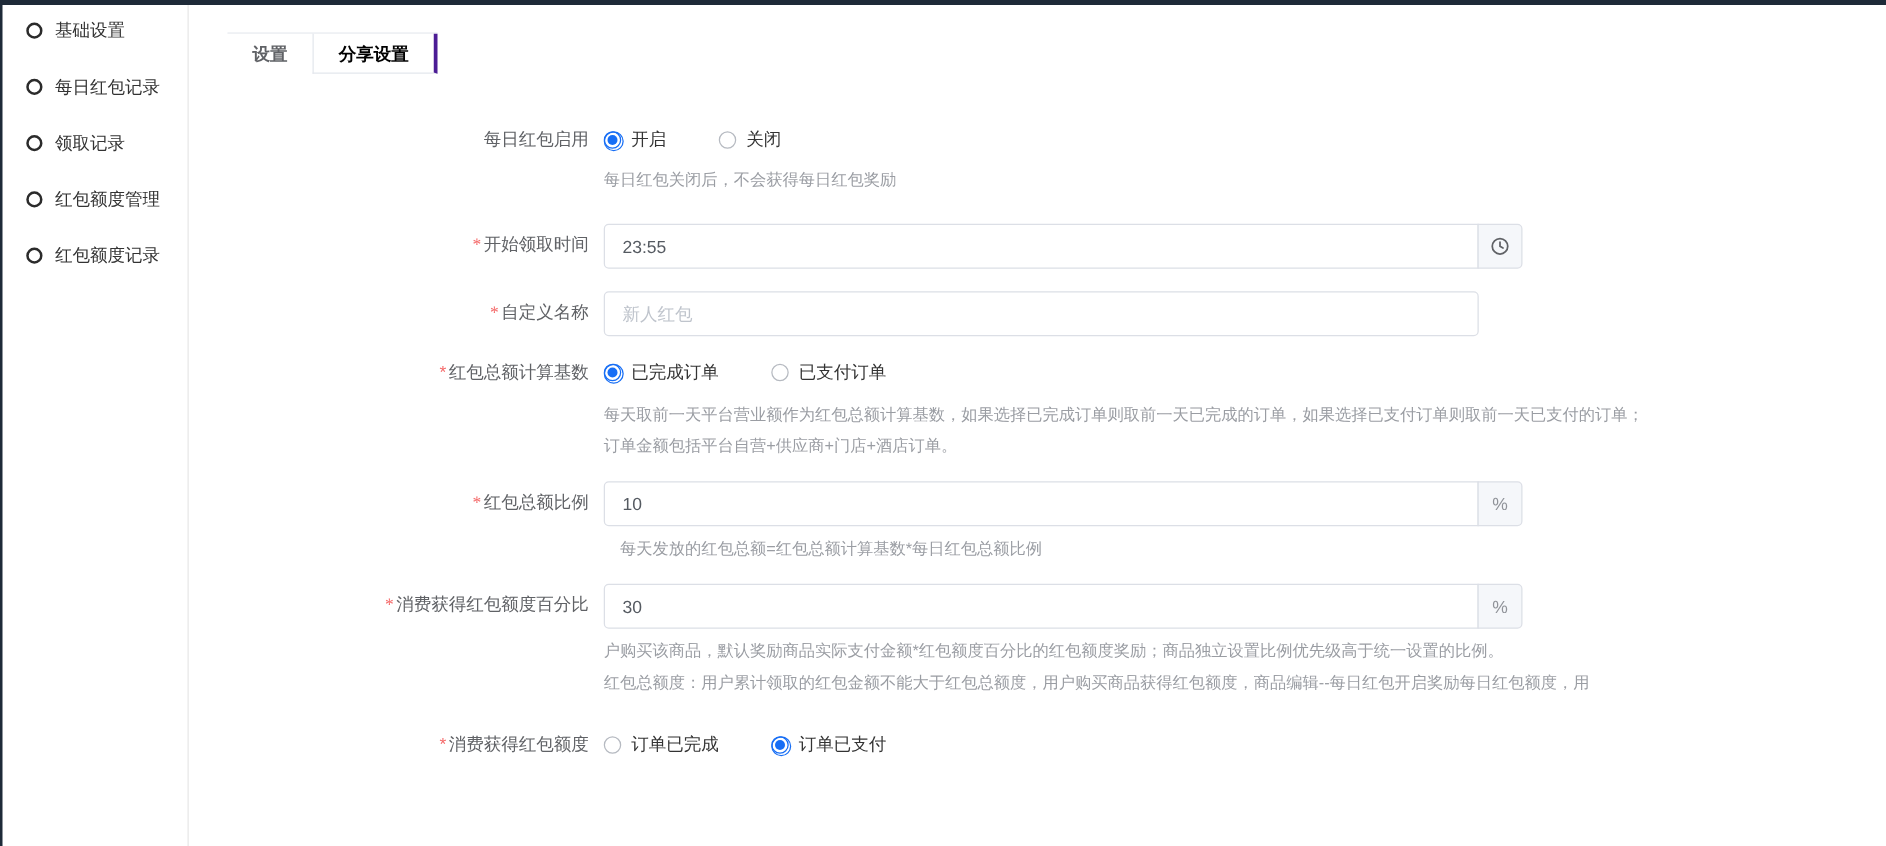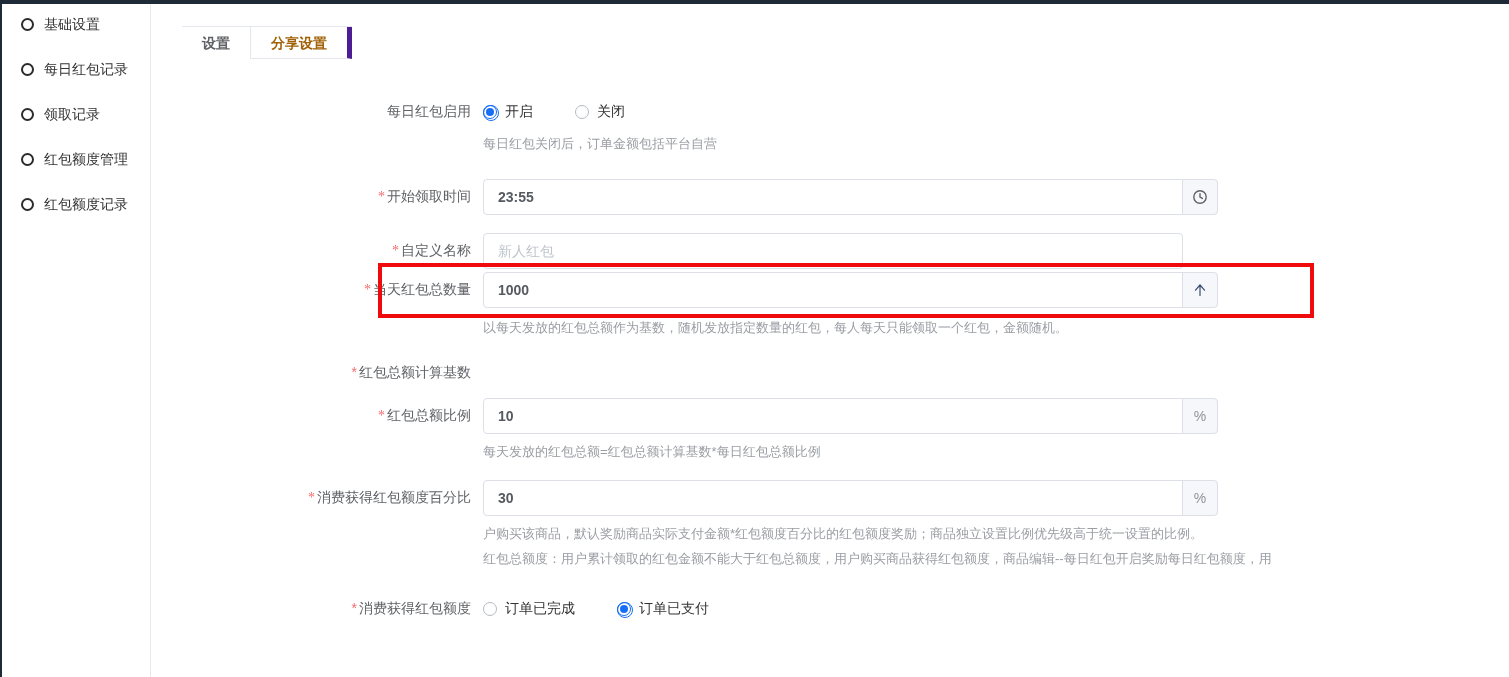--- a/index.html
+++ b/index.html
@@ -14,57 +14,57 @@
   
   .sidebar { width:151px; min-width:151px; background:#fff; border-right:1px solid #e8e8e8; padding-top:14px; }
   .side-item { display:flex; align-items:center; gap:10px; padding:0 0 0 21px; height:21px; margin-bottom:24px; cursor:pointer; color:#333;text-align:right; }
   .circle-icon { width:13px; height:13px; border:2px solid #2b2b2b; border-radius:50%; flex:0 0 13px; }
 
   
   .content { flex:1; position:relative; padding:26px 0 0 31px; }
 
   .tabs { display:inline-flex; border-top:1px solid #e4e7ed;font-weight:bold; }
   .tab { height:32px; line-height:32px; padding:0 20px; color:#606266; cursor:pointer; background:#fff; }
-  .tab.boxed { border-left:1px solid #e4e7ed; border-right:5px solid #4c1d95; border-bottom:1px solid #e4e7ed; color:#a16207;text-align:right; }
+  .tab.boxed { border-left:1px solid #e4e7ed; border-right:3px solid #4c1d95; border-bottom:1px solid #e4e7ed; color:#000000;text-align:right; }
 
   
   .form { margin-top:42px; }
   .form-row { display:flex; align-items:flex-start; position:relative; }
   .row-label { width:301px; min-width:301px; text-align:right; padding-right:12px; color:#606266; line-height:20px; }
   .row-label.tall { line-height:36px;font-family:Liberation Serif, serif; }
   .req { color:#f56c6c; margin-right:2px; }
   .field { flex:1; }
 
   .input-wrap { display:flex; width:736px; }
   .ipt { width:700px; height:36px; border:1px solid #dcdfe6; border-radius:4px; padding:0 14px;
     color:#555a61; font-size:14px; outline:none; background:#fff;
     font-family:"Liberation Sans","DejaVu Sans",sans-serif; }
   .ipt::placeholder { color:#bfc4cc; }
-  .ipt.has-append { border-radius:4px 0 0 4px;font-weight:bold; }
+  .ipt.has-append { border-radius:4px 0 0 4px; }
   .append { width:36px; height:36px; margin-left:-1px; border:1px solid #dcdfe6; border-radius:0 4px 4px 0;
     background:#f5f7fa; display:flex; align-items:center; justify-content:center; color:#909399; }
   .append.btn { cursor:pointer; }
 
   .radio-group { display:flex; align-items:center; gap:42px; height:20px; margin-top:1px; }
   .radio { display:flex; align-items:center; gap:8px; cursor:pointer; color:#333; }
   .rdot { width:14px; height:14px; border:1px solid #b6bac1; border-radius:50%; background:#fff; position:relative; }
   .rdot.checked { border-color:#176ef5; background:#fff; }
   .rdot.checked::after { content:""; position:absolute; left:2px; top:2px; width:8px; height:8px; border-radius:50%; background:#176ef5; }
   .rdot.checked::before { content:""; position:absolute; left:-1px; top:-1px; width:14px; height:14px; border-radius:50%; border:1px solid #176ef5; }
 
   .help { color:#9a9da3; font-size:13px; line-height:25px; margin-top:10px; }
   .help div { white-space:nowrap; }
 
   
   .r1 { margin-bottom:23px; } .r1 .help { margin-top:9px; }
   .r2 { margin-bottom:18px; }
-  .r3 { margin-bottom:3px; }
+  .r3 { margin-bottom:18px; }
   .r4 { margin-bottom:22px; } .r4 .help { margin-top:7px; }
   .r5 { margin-bottom:16px; } .r5 .help { margin-top:11px; }
-  .r6 { margin-bottom:16px; } .r6 .help { margin-top:5px; }
+  .r6 { margin-bottom:16px; } .r6 .help { margin-top:5px;margin-left:13px; }
   .r7 { margin-bottom:27px; } .r7 .help { margin-top:5px; }
 
   .red-box { position:absolute; left:196px; top:-9px; width:936px; height:55px;
     border:4px solid #ef0b0b; pointer-events:none; z-index:40; }
 
   .icon-svg { display:block; }
 </style>
 </head>
 <body>
 
@@ -112,21 +112,21 @@
             <label class="radio">
               <span class="rdot checked"></span>
               <span>开启</span>
             </label>
             <label class="radio">
               <span class="rdot"></span>
               <span>关闭</span>
             </label>
           </div>
           <div class="help">
-            <div>每日红包关闭后，订单金额包括平台自营</div>
+            <div>每日红包关闭后，不会获得每日红包奖励</div>
           </div>
         </div>
       </div>
 
       <div class="form-row r2">
         <div class="row-label tall"><span class="req">*</span><span>开始领取时间</span></div>
         <div class="field">
           <div class="input-wrap">
             <input class="ipt has-append" value="23:55" style="">
             <div class="append btn">
@@ -141,40 +141,39 @@
 
       <div class="form-row r3">
         <div class="row-label tall"><span class="req">*</span><span>自定义名称</span></div>
         <div class="field">
           <div class="input-wrap">
             <input class="ipt" placeholder="新人红包" style="">
           </div>
         </div>
       </div>
 
-      <div class="form-row r4">
-        <div class="red-box"></div>
-        <div class="row-label tall"><span class="req">*</span><span>当天红包总数量</span></div>
-        <div class="field">
-          <div class="input-wrap">
-            <input class="ipt has-append" value="1000" style="">
-            <div class="append btn">
-              <svg class="icon-svg" width="16" height="16" viewBox="0 0 16 16">
-                <path d="M8 3 L3.5 8.2 M8 3 L12.5 8.2 M8 3 L8 13.4" fill="none" stroke="#3d4d70" stroke-width="1.2" stroke-linecap="round"></path>
-              </svg>
-            </div>
-          </div>
-          <div class="help">
-            <div>以每天发放的红包总额作为基数，随机发放指定数量的红包，每人每天只能领取一个红包，金额随机。</div>
-          </div>
-        </div>
-      </div>
 
       <div class="form-row r5">
         <div class="row-label"><span class="req">*</span><span>红包总额计算基数</span></div>
+        <div class="field">
+          <div class="radio-group">
+            <label class="radio">
+              <span class="rdot checked"></span>
+              <span>已完成订单</span>
+            </label>
+            <label class="radio">
+              <span class="rdot"></span>
+              <span>已支付订单</span>
+            </label>
+          </div>
+          <div class="help">
+            <div>每天取前一天平台营业额作为红包总额计算基数，如果选择已完成订单则取前一天已完成的订单，如果选择已支付订单则取前一天已支付的订单；</div>
+            <div>订单金额包括平台自营+供应商+门店+酒店订单。</div>
+          </div>
+        </div>
       </div>
 
       <div class="form-row r6">
         <div class="row-label tall"><span class="req">*</span><span>红包总额比例</span></div>
         <div class="field">
           <div class="input-wrap">
             <input class="ipt has-append" value="10" style="">
             <div class="append">
                 <span>%</span>
               </div>

